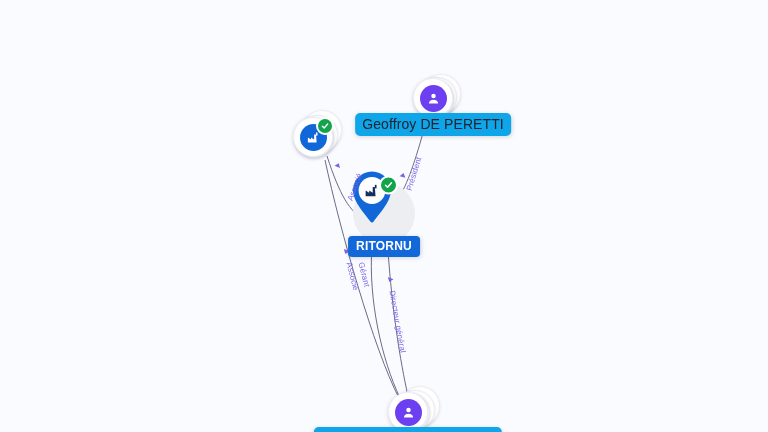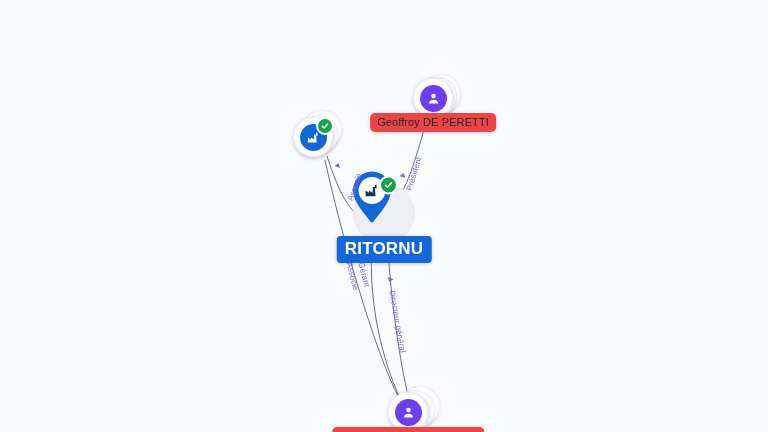--- a/index.html
+++ b/index.html
@@ -79,35 +79,35 @@
     border:2px solid #ffffff;
     display:flex;align-items:center;justify-content:center;
     z-index:6;
   }
   .check svg{display:block;}
 
   
   .label-chip{
     position:absolute;
     transform:translate(-50%,0);
-    background:#ef4444;
+    background:#0ea5e9;
     border-radius:5px;
     box-shadow:0 1px 4px rgba(40,40,80,.18);
     padding:3px 7px 4px;
-    font-size:11px;
+    font-size:14px;
     color:#232330;
     white-space:nowrap;
     letter-spacing:.1px;
     z-index:5;
   }
   .label-chip.blue{
     background:#1268d8;
     color:#ffffff;
     font-weight:700;
-    font-size:17px;
+    font-size:12px;
     letter-spacing:.2px;
     border-radius:4px;
     padding:3px 8px 4px;
   }
 
   
   .edge-label{
     position:absolute;
     font-size:8px;
     color:#7b63e8;

